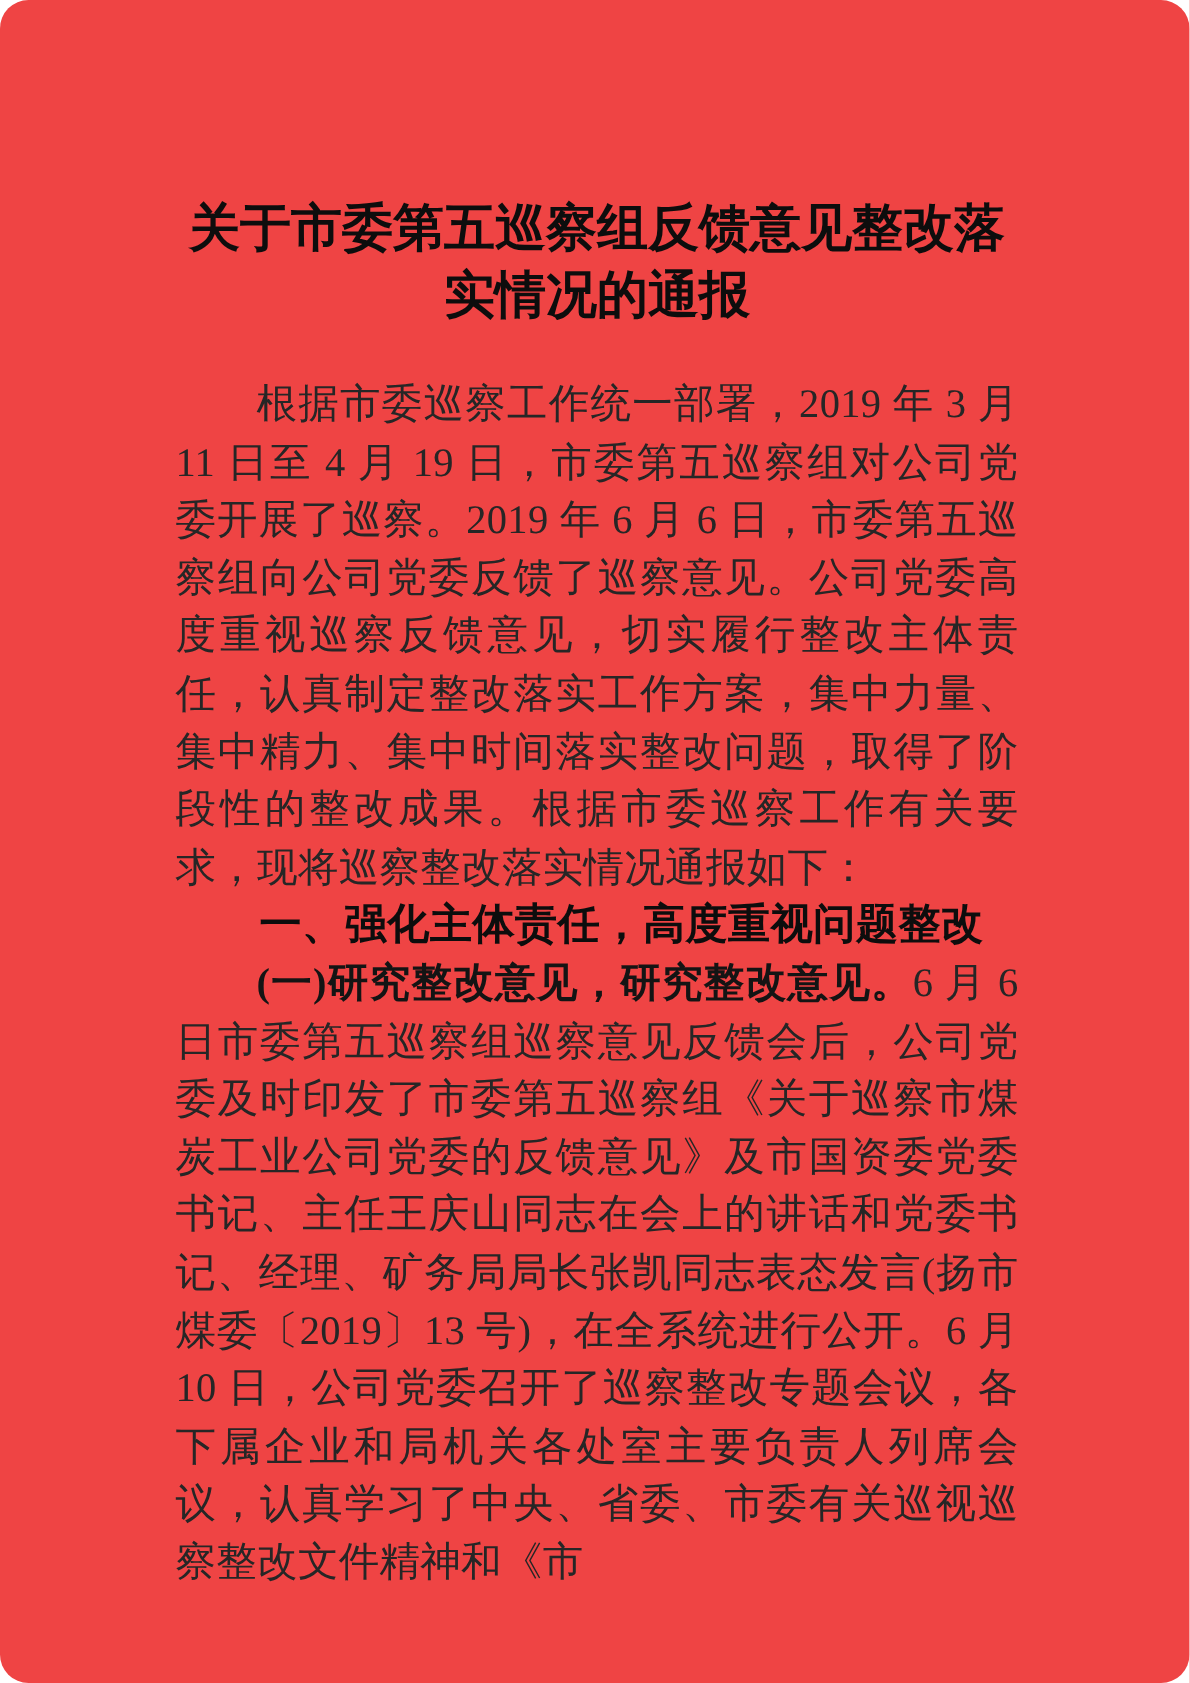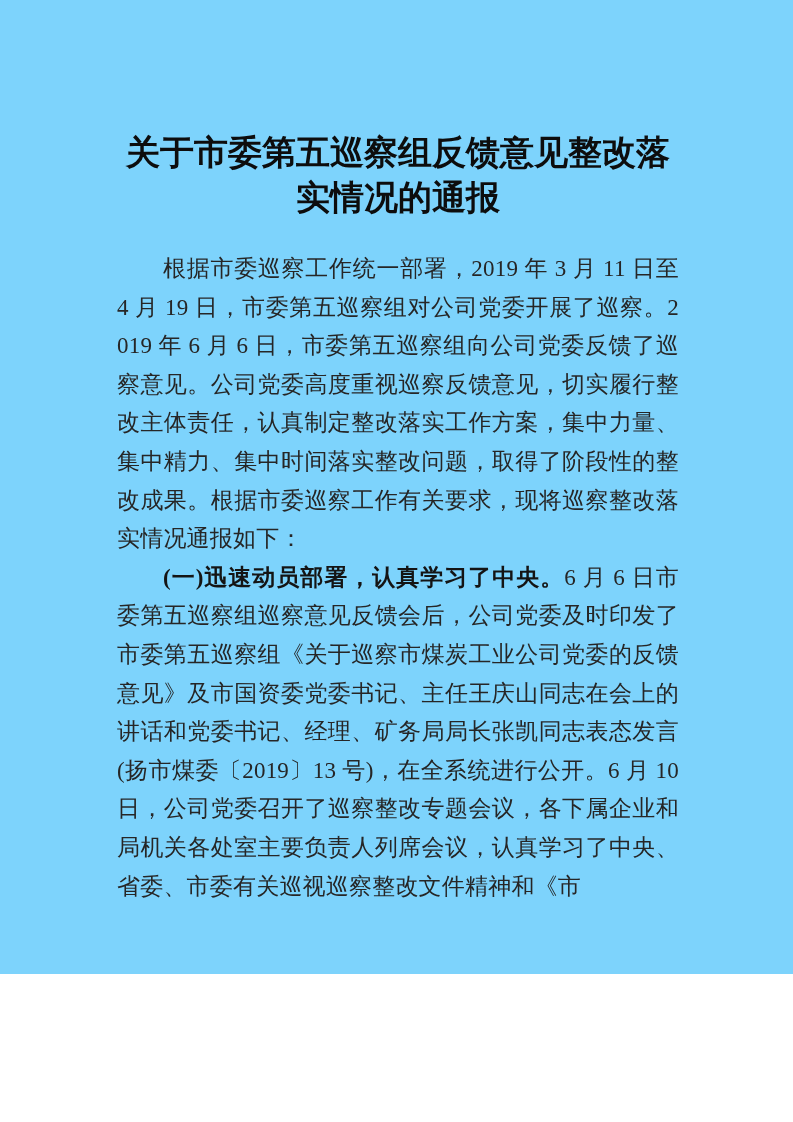--- a/index.html
+++ b/index.html
@@ -13,23 +13,24 @@
     height: 1122px;
     overflow: hidden;
     font-family: "Liberation Serif", "DejaVu Serif", serif;
     color: #1a1a1a;
     -webkit-font-smoothing: antialiased;
   }
 
   .page {
     position: relative;
     width: 793px;
-    height: 974px;
-    background: #7dd3fc;
+    height: 1122px;
+    background: #ef4444;
     box-sizing: border-box;
+    border-radius: 19px;
   }
 
   .page-body {
     position: absolute;
     left: 117px;
     top: 0;
     width: 562px;
   }
 
   
@@ -45,21 +46,21 @@
     padding-top: 130px;
     padding-left: 6px;
     padding-right: 6px;
     white-space: pre-wrap;
     word-break: break-all;
   }
 
   
   .para {
     font-family: "Liberation Serif", "DejaVu Serif", serif;
-    font-size: 23px;
+    font-size: 27px;
     line-height: 38.6px;
     text-align: justify;
     text-align-last: left;
     text-justify: inter-ideograph;
     color: #262626;
     margin: 0;
     text-indent: 2em;
     word-break: break-all;
     letter-spacing: 0.2px;
   }
@@ -90,18 +91,19 @@
 </head>
 <body>
 
 <div class="page">
   <div class="page-body">
 
     <h1 class="doc-title">关于市委第五巡察组反馈意见整改落实情况的通报</h1>
 
     <p class="para para-first">根据市委巡察工作统一部署，2019 年 3 月 11 日至 4 月 19 日，市委第五巡察组对公司党委开展了巡察。2019 年 6 月 6 日，市委第五巡察组向公司党委反馈了巡察意见。公司党委高度重视巡察反馈意见，切实履行整改主体责任，认真制定整改落实工作方案，集中力量、集中精力、集中时间落实整改问题，取得了阶段性的整改成果。根据市委巡察工作有关要求，现将巡察整改落实情况通报如下：</p>
 
+    <p class="section-heading">一、强化主体责任，高度重视问题整改</p>
 
 
-    <p class="para"><span class="lead-bold">(一)迅速动员部署，认真学习了中央。</span><span>6 月 6 日市委第五巡察组巡察意见反馈会后，公司党委及时印发了市委第五巡察组《关于巡察市煤炭工业公司党委的反馈意见》及市国资委党委书记、主任王庆山同志在会上的讲话和党委书记、经理、矿务局局长张凯同志表态发言(扬市煤委〔2019〕13 号)，在全系统进行公开。6 月 10 日，公司党委召开了巡察整改专题会议，各下属企业和局机关各处室主要负责人列席会议，认真学习了中央、省委、市委有关巡视巡察整改文件精神和《市</span></p>
+    <p class="para"><span class="lead-bold">(一)研究整改意见，研究整改意见。</span><span>6 月 6 日市委第五巡察组巡察意见反馈会后，公司党委及时印发了市委第五巡察组《关于巡察市煤炭工业公司党委的反馈意见》及市国资委党委书记、主任王庆山同志在会上的讲话和党委书记、经理、矿务局局长张凯同志表态发言(扬市煤委〔2019〕13 号)，在全系统进行公开。6 月 10 日，公司党委召开了巡察整改专题会议，各下属企业和局机关各处室主要负责人列席会议，认真学习了中央、省委、市委有关巡视巡察整改文件精神和《市</span></p>
 
   </div>
 </div>
 
 </body></html>

